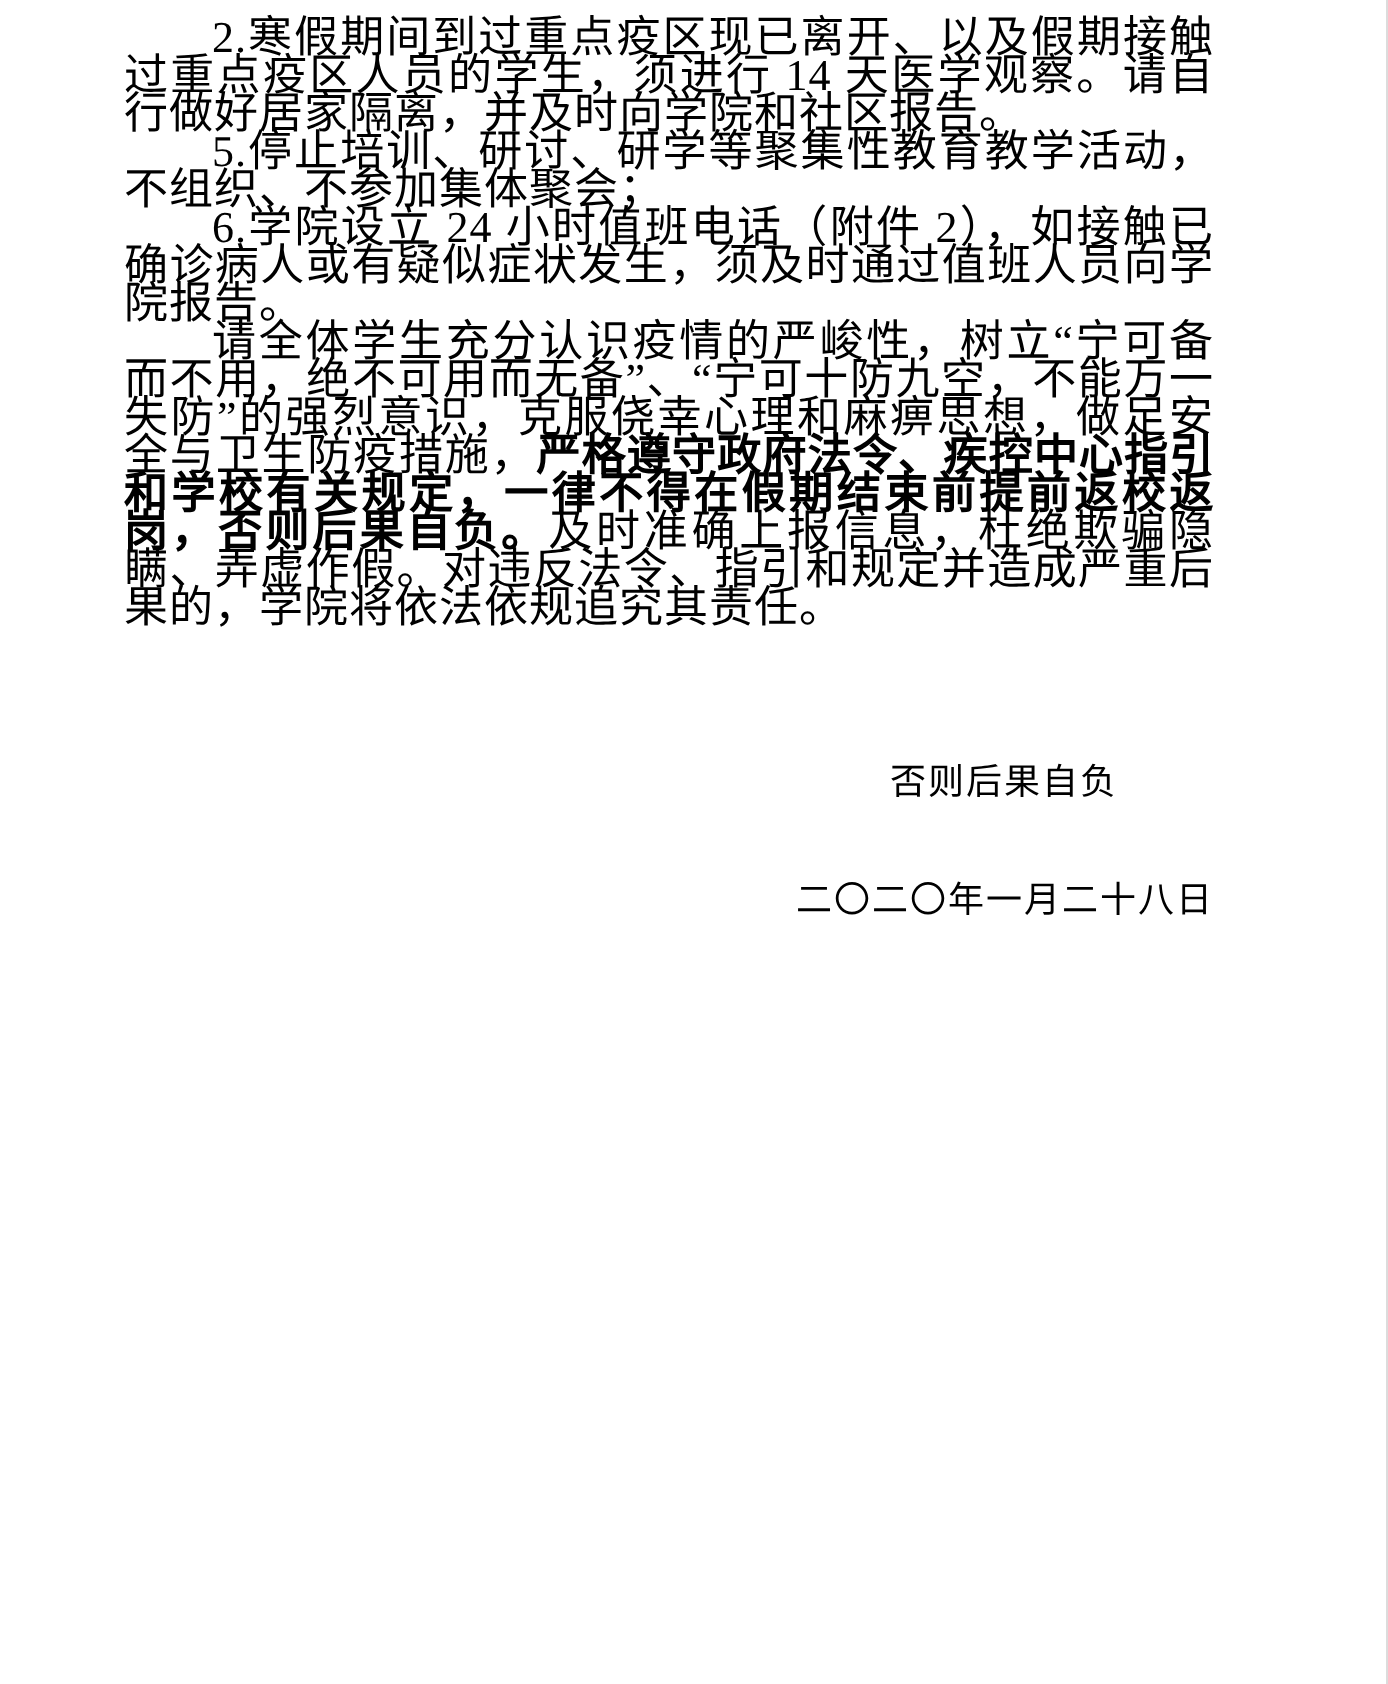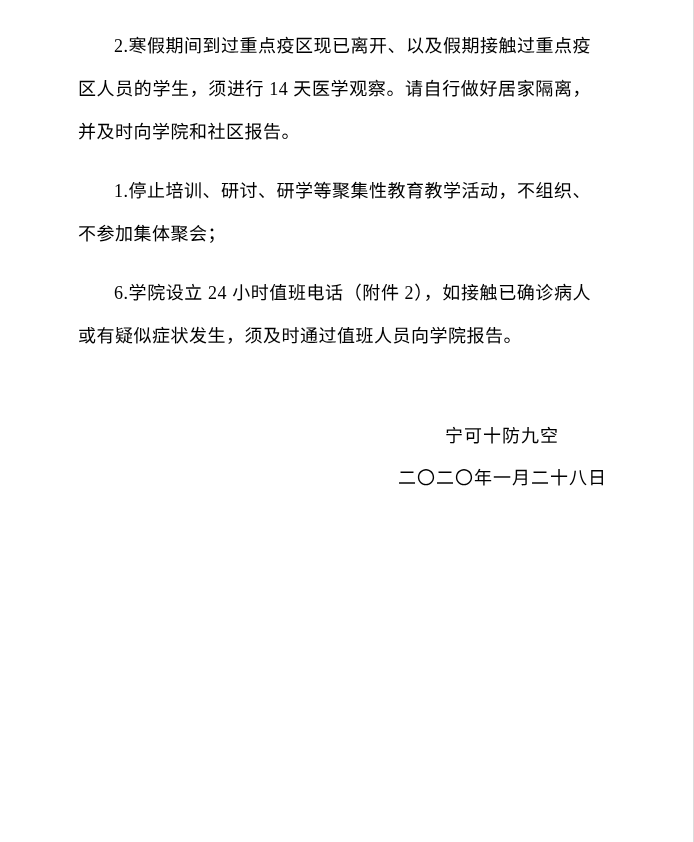--- a/index.html
+++ b/index.html
@@ -13,23 +13,23 @@
     height: 842px;
     box-sizing: border-box;
     background: #ffffff;
     border-right: 1px solid #dcdcdc;
     padding: 9px 86px 0 62px;
     overflow: hidden;
     font-family: "Liberation Serif", "DejaVu Serif", serif;
     color: #000000;
   }
   .para {
-    margin: 16px;
-    font-size: 18px;
-    line-height: 43px;
+    margin: 0;
+    font-size: 22px;
+    line-height: 19px;
     text-align: justify;
     text-indent: 2em;
     letter-spacing: 0.5px;
     word-break: break-all;
   }
   .para .bold-seg {
     font-weight: 700;
     font-family: "Liberation Sans", "DejaVu Sans", sans-serif;
     letter-spacing: 0.2px;
   }
@@ -37,36 +37,37 @@
     margin-top: 62px;
     text-align: right;
     font-size: 18px;
     line-height: 33px;
     letter-spacing: 1px;
   }
   .sig-org {
     padding-right: 48px;
   }
   .sig-date {
-    margin-top: 9px;
+    margin-top: 26px;
     padding-right: 0;
   }
 </style>
 </head>
 <body>
 
 <div class="page">
 
   <p class="para"><span>2.寒假期间到过重点疫区现已离开、以及假期接触过重点疫区人员的学生，须进行 14 天医学观察。请自行做好居家隔离，并及时向学院和社区报告。</span></p>
 
 
 
-  <p class="para"><span>1.停止培训、研讨、研学等聚集性教育教学活动，不组织、不参加集体聚会；</span></p>
+  <p class="para"><span>5.停止培训、研讨、研学等聚集性教育教学活动，不组织、不参加集体聚会；</span></p>
 
   <p class="para"><span>6.学院设立 24 小时值班电话（附件 2），如接触已确诊病人或有疑似症状发生，须及时通过值班人员向学院报告。</span></p>
 
+  <p class="para"><span>请全体学生充分认识疫情的严峻性，树立“宁可备而不用，绝不可用而无备”、“宁可十防九空，不能万一失防”的强烈意识，克服侥幸心理和麻痹思想，做足安全与卫生防疫措施，</span><span class="bold-seg">严格遵守政府法令、疾控中心指引和学校有关规定，一律不得在假期结束前提前返校返岗，否则后果自负。</span><span>及时准确上报信息，杜绝欺骗隐瞒、弄虚作假。对违反法令、指引和规定并造成严重后果的，学院将依法依规追究其责任。</span></p>
 
   <div class="signature">
-    <div class="sig-org">宁可十防九空</div>
+    <div class="sig-org">否则后果自负</div>
     <div class="sig-date">二〇二〇年一月二十八日</div>
   </div>
 
 </div>
 
 </body></html>

